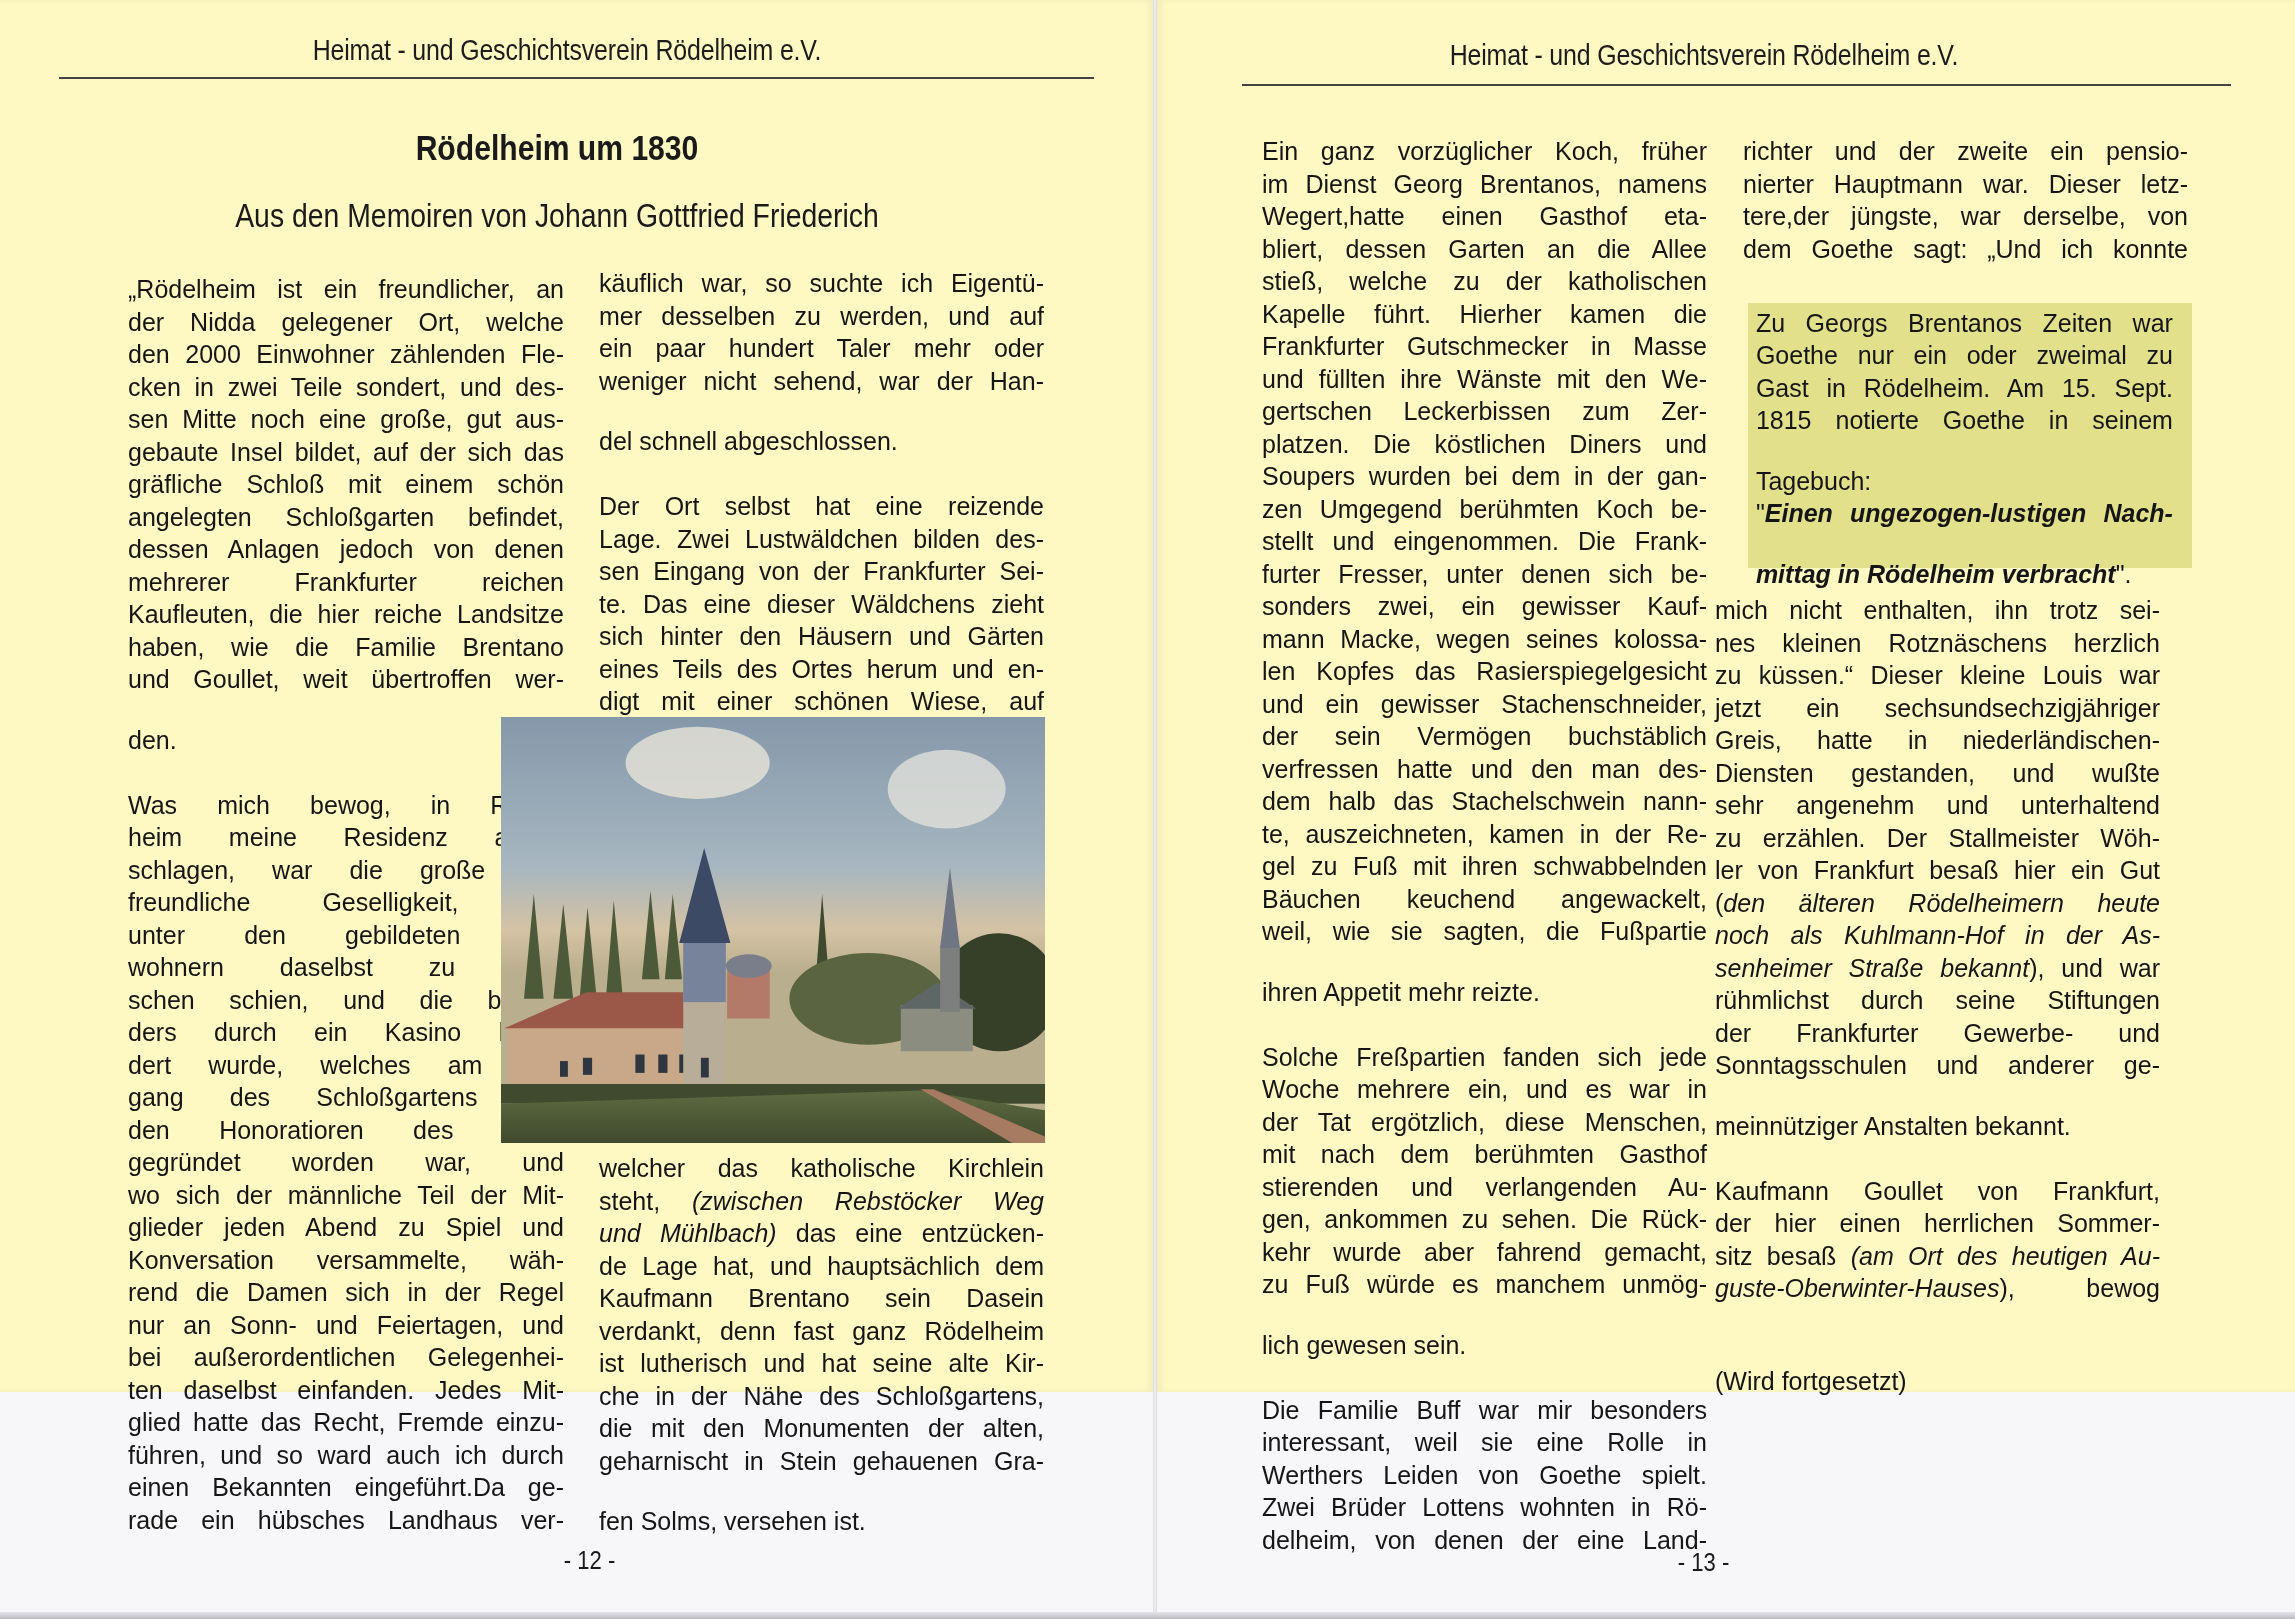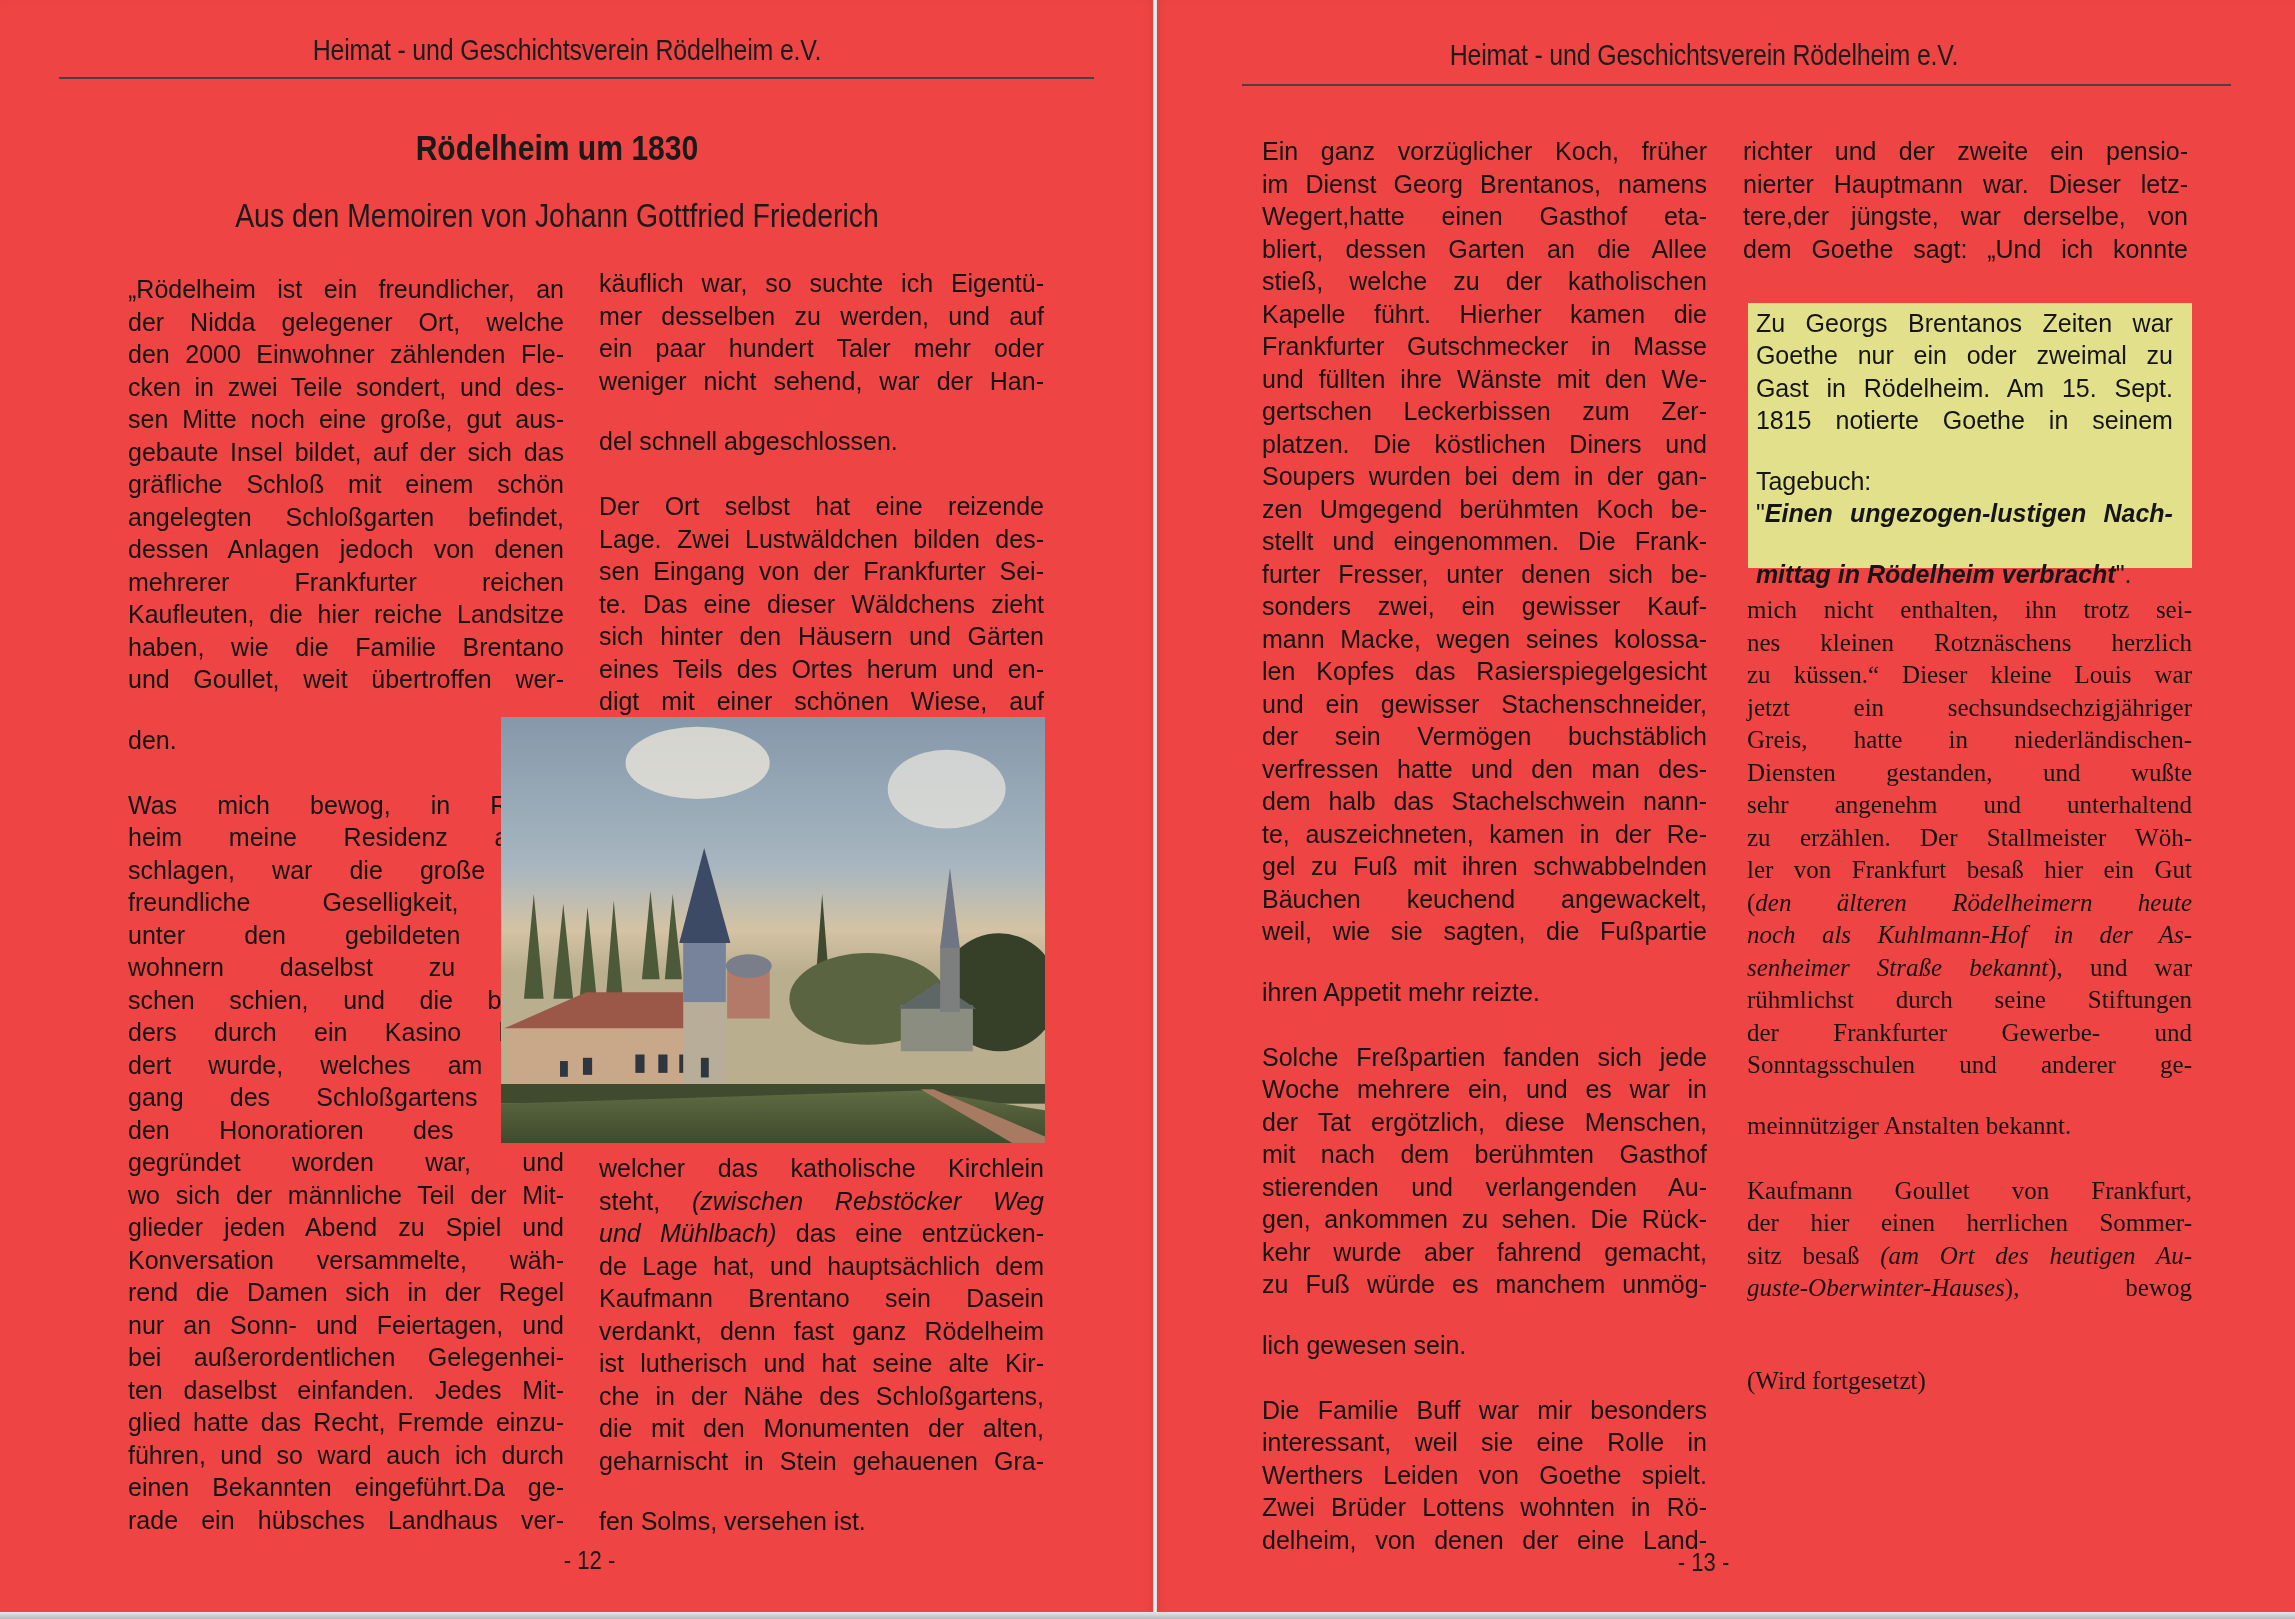--- a/index.html
+++ b/index.html
@@ -3,21 +3,21 @@
 <meta charset="utf-8">
 <style>
   html, body { margin:0; padding:0; }
   body {
     width:2295px; height:1619px; position:relative; overflow:hidden;
     background:#f7f7f9;
     font-family:"Liberation Sans", "DejaVu Sans", sans-serif;
     color:#1a1a1a;
   }
   .page {
-    position:absolute; top:0; height:1619px; background:#ef4444;
+    position:absolute; top:0; height:1392px; background:#fef9c3;
   }
   .page.left { left:0; width:1154px; box-shadow: inset -3.9px 0 6.6px rgba(0,0,0,0.06); }
   .page.right { left:1157px; width:1139px; box-shadow: inset 3.9px 0 6.6px rgba(0,0,0,0.05); }
   .spine { position:absolute; left:1153px; top:0; width:3.9px; height:1619px; background:linear-gradient(90deg,#d9d9de,#f1f1f4,#d6d6db); }
   .bottom-edge { position:absolute; left:0; bottom:0; width:2295px; height:6.6px; background:linear-gradient(180deg,#e6e6ea,#b9b9c0); }
 
   .header {
     position:absolute; font-size:29px; letter-spacing:-0.2px; white-space:nowrap; color:#1c1c1c;
     transform:scaleX(0.86); transform-origin:center;
   }
@@ -274,21 +274,21 @@
           <span class="line">Goethe nur ein oder zweimal zu</span>
           <span class="line">Gast in Rödelheim. Am 15. Sept.</span>
           <span class="line">1815 notierte Goethe in seinem</span>
           <span class="line last">Tagebuch:</span>
         </div>
       <span class="line"><span>"</span><b><i>Einen ungezogen-lustigen Nach-</i></b></span>
       <span class="line last"><b><i>mittag in Rödelheim verbracht</i></b><span>".</span></span>
     </div>
   </div>
 
-  <div class="col" style="left:590px; top:594px; width:445px;font-family:Liberation Serif, serif;">
+  <div class="col" style="left:558px; top:594px; width:445px;">
     <div id="rp-c2-p2">
         <span class="line">mich nicht enthalten, ihn trotz sei-</span>
         <span class="line">nes kleinen Rotznäschens herzlich</span>
         <span class="line">zu küssen.“ Dieser kleine Louis war</span>
         <span class="line">jetzt ein sechsundsechzigjähriger</span>
         <span class="line">Greis, hatte in niederländischen-</span>
         <span class="line">Diensten gestanden, und wußte</span>
         <span class="line">sehr angenehm und unterhaltend</span>
         <span class="line">zu erzählen. Der Stallmeister Wöh-</span>
         <span class="line">ler von Frankfurt besaß hier ein Gut</span>

